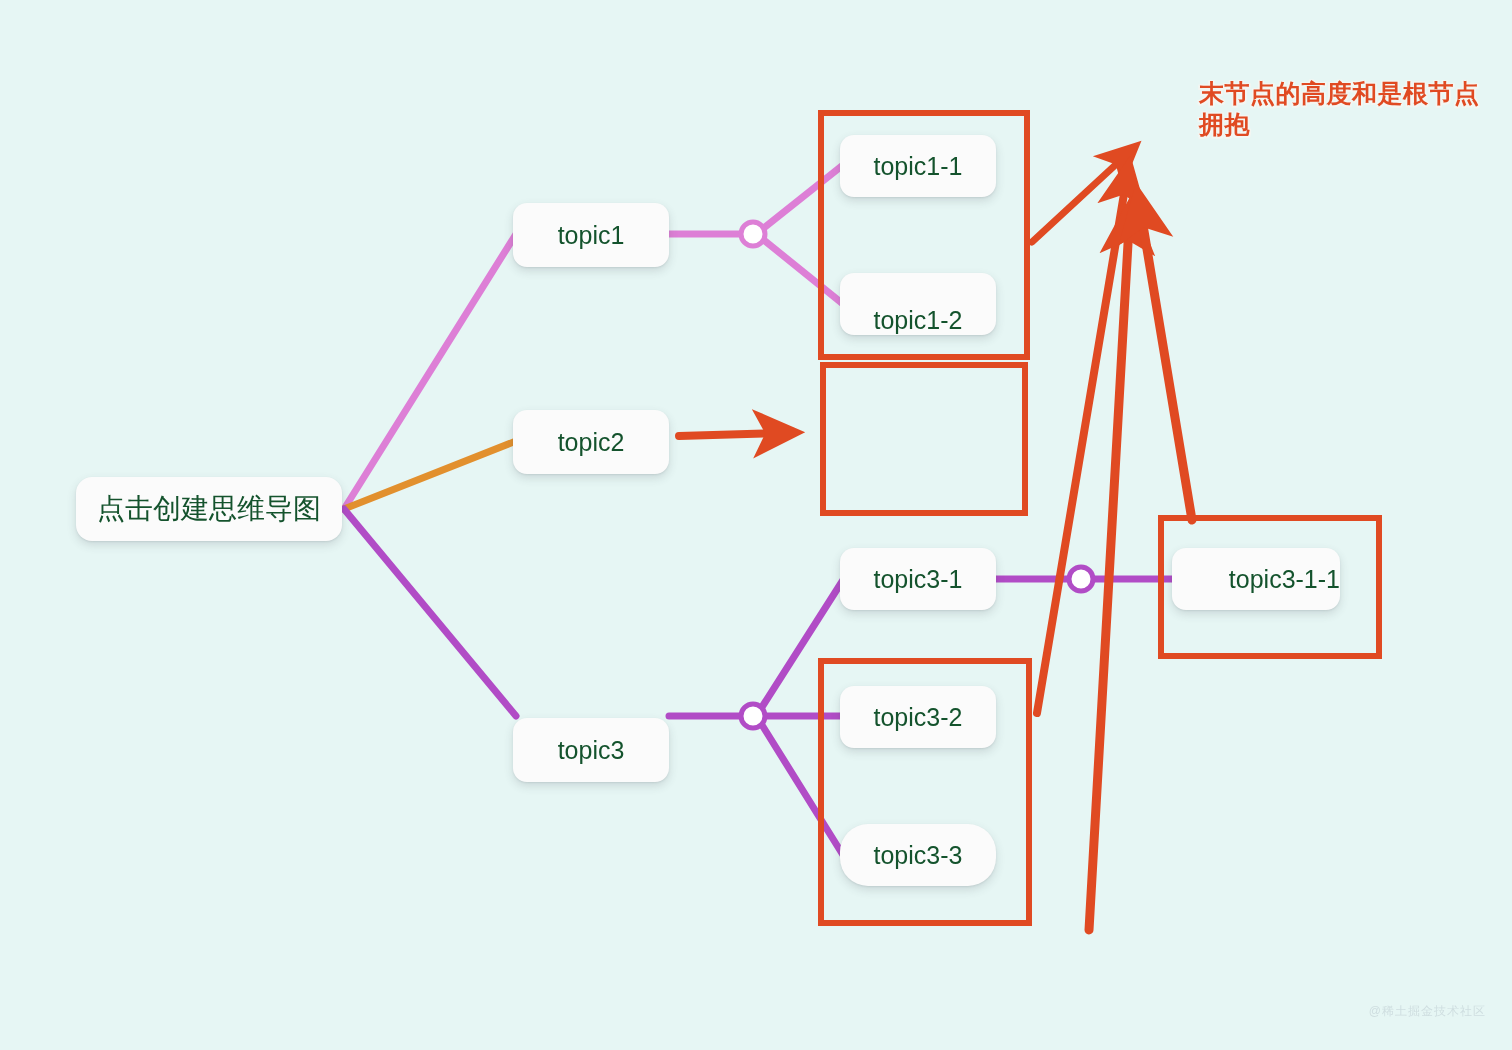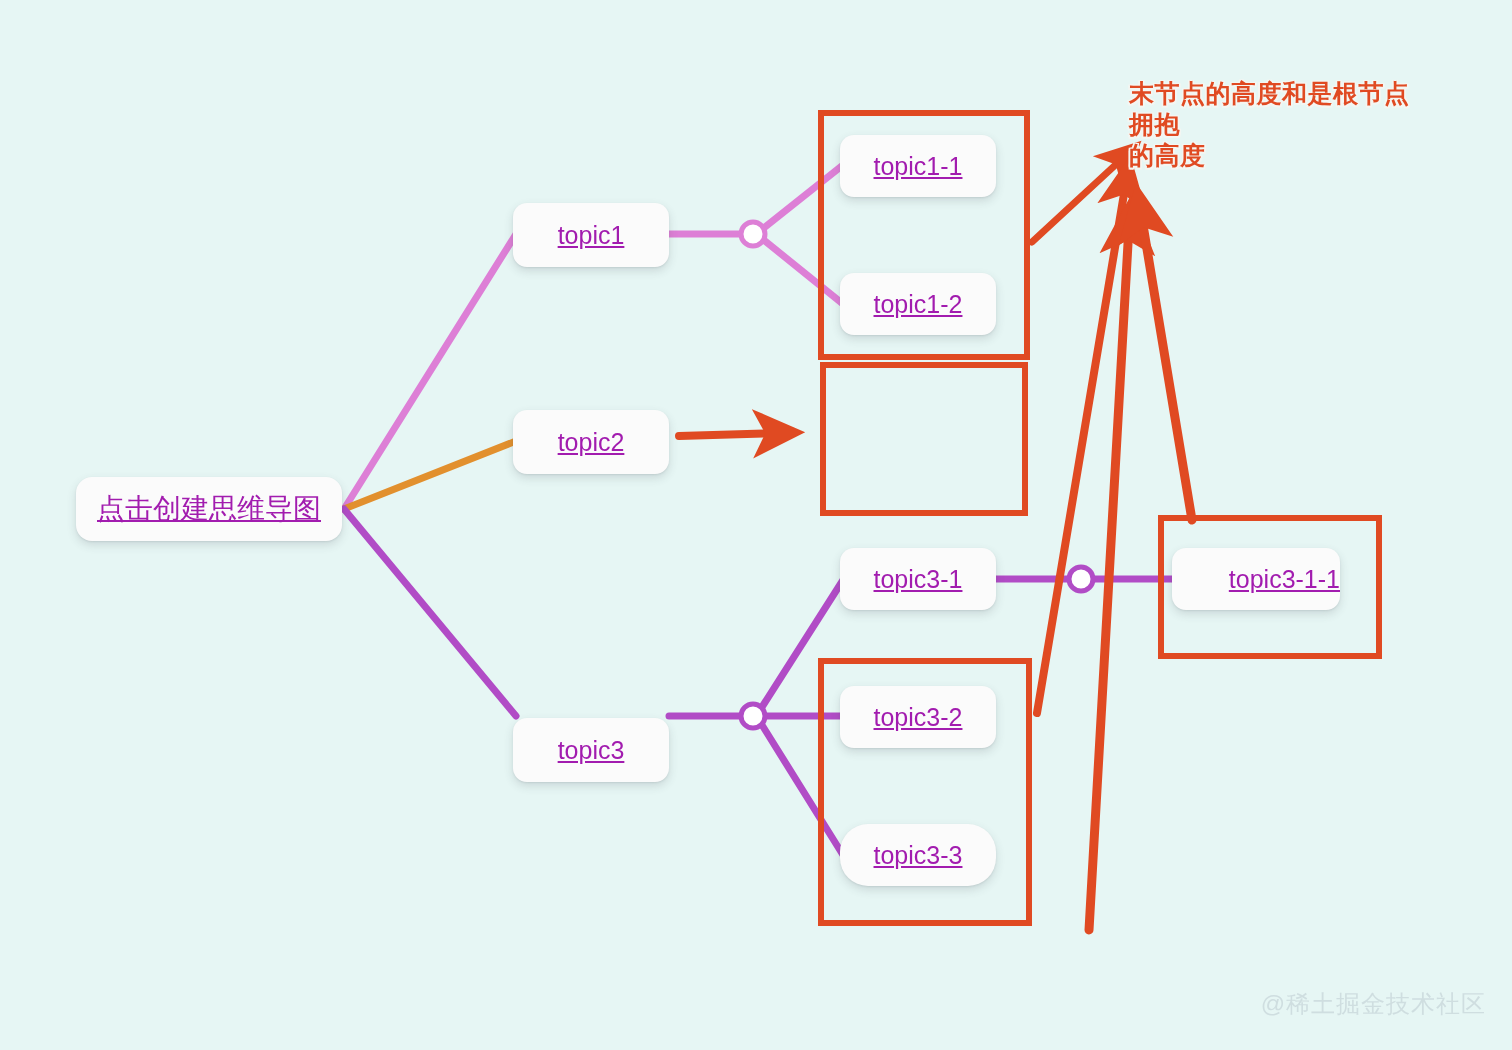--- a/index.html
+++ b/index.html
@@ -26,24 +26,23 @@
     pointer-events: none;
   }
   .node {
     position: absolute;
     background: #fbfbfb;
     border-radius: 14px;
     box-shadow: 0 4px 10px rgba(60,70,80,0.16), 0 1px 2px rgba(60,70,80,0.10);
     display: flex;
     align-items: center;
     justify-content: center;
-    color: #a21caf;
+    color: #14532d;
     box-sizing: border-box;
     white-space: nowrap;
-    text-decoration: underline;
   }
   .node.root {
     left: 76px;
     top: 477px;
     width: 266px;
     height: 64px;
     font-size: 28px;
     border-radius: 16px;
   }
   .node.lvl1 {
@@ -78,21 +77,21 @@
       1.5px 0 0 #f4f6f2, -1.5px 0 0 #f4f6f2,
       0 1.5px 0 #f4f6f2, 0 -1.5px 0 #f4f6f2,
       1.5px 1.5px 0 #f4f6f2, -1.5px -1.5px 0 #f4f6f2,
       1.5px -1.5px 0 #f4f6f2, -1.5px 1.5px 0 #f4f6f2;
   }
   .watermark {
     position: absolute;
     right: 26px;
     bottom: 30px;
     color: #cfdee0;
-    font-size: 24px;
+    font-size: 12px;
     letter-spacing: 1px;
     margin-top: 24px;
   }
 </style>
 </head>
 <body>
 
 <div id="canvas">
 
   <svg id="wires" viewBox="0 0 1512 1050" xmlns="http://www.w3.org/2000/svg">
@@ -149,40 +148,39 @@
   </div>
 
   <div class="node lvl1" style="left:513px; top:718px;">
     <span>topic3</span>
   </div>
 
   <div class="node lvl2" style="left:840px; top:135px;">
     <span>topic1-1</span>
   </div>
 
-  <div class="node lvl2" style="left:840px; top:273px;">
+  <div class="node lvl2" style="left:840px; top:273px;align-items:flex-end;">
     <span>topic1-2</span>
   </div>
 
   <div class="node lvl2" style="left:840px; top:548px;">
     <span>topic3-1</span>
   </div>
 
   <div class="node lvl2" style="left:840px; top:686px;">
     <span>topic3-2</span>
   </div>
 
   <div class="node lvl2" style="left:840px; top:824px;border-radius:28px;">
     <span>topic3-3</span>
   </div>
 
   <div class="node lvl3" style="left:1172px; top:548px;justify-content:flex-end;">
     <span>topic3-1-1</span>
   </div>
 
-  <div class="annot" style="left:1129px; top:78px; width:300px;">
+  <div class="annot" style="left:1199px; top:78px; width:300px;">
     <div>末节点的高度和是根节点拥抱</div>
-    <div>的高度</div>
   </div>
 
   <div class="watermark">@稀土掘金技术社区</div>
 
 </div>
 
 </body></html>

